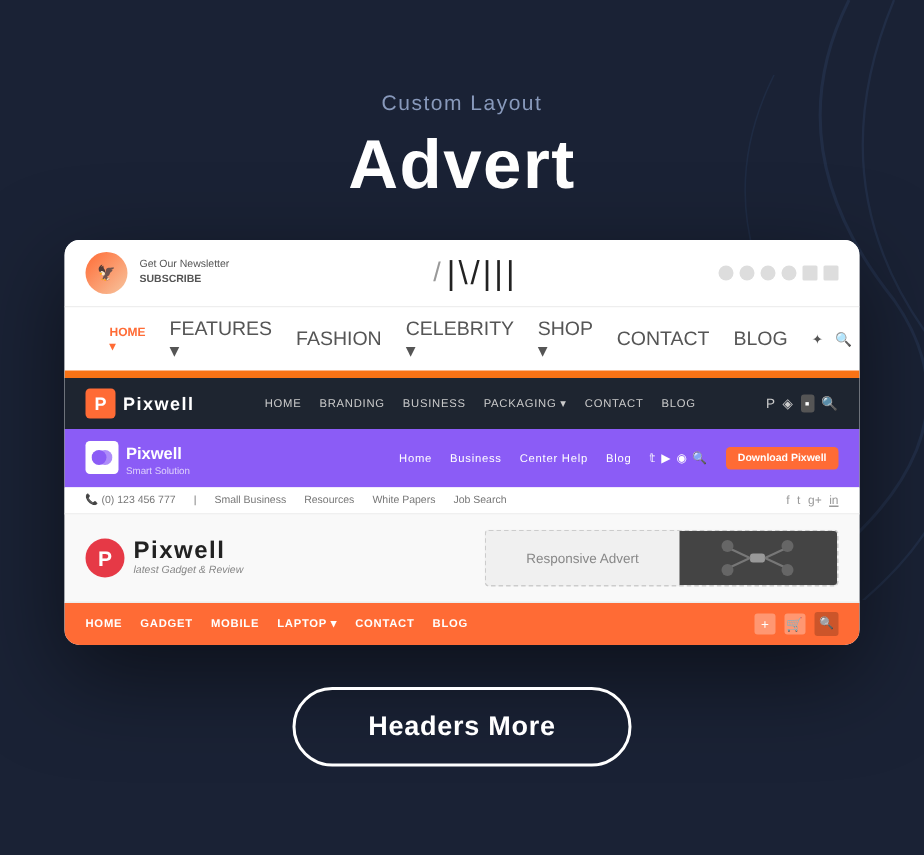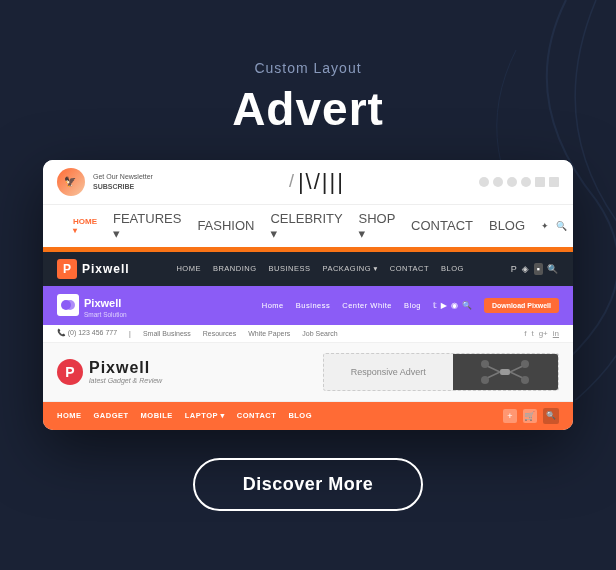--- a/index.html
+++ b/index.html
@@ -554,21 +554,21 @@
           </svg>
         </div>
         <div>
           <span class="pixwell-white-text">Pixwell</span>
           <span class="pixwell-white-sub">Smart Solution</span>
         </div>
       </div>
       <div class="nav-purple">
         <span class="nav-purple-item">Home</span>
         <span class="nav-purple-item">Business</span>
-        <span class="nav-purple-item">Center White</span>
+        <span class="nav-purple-item">Center Help</span>
         <span class="nav-purple-item">Blog</span>
         <div class="purple-social-icons">
           <span style="font-size:8px;color:white;">𝕥</span>
           <span style="font-size:8px;color:white;">▶</span>
           <span style="font-size:8px;color:white;">◉</span>
           <span style="font-size:8px;color:white;">🔍</span>
         </div>
         <div class="download-btn">Download Pixwell</div>
       </div>
     </div>
@@ -631,15 +631,15 @@
           <span style="color:white;font-size:9px;">🛒</span>
         </div>
         <div class="search-icon-orange">
           <span style="font-size:8px;">🔍</span>
         </div>
       </div>
     </div>
 
   </div>
 
-  <button class="discover-btn">Discover More</button>
+  <button class="discover-btn">Headers More</button>
 
 </div>
 
 </body></html>

